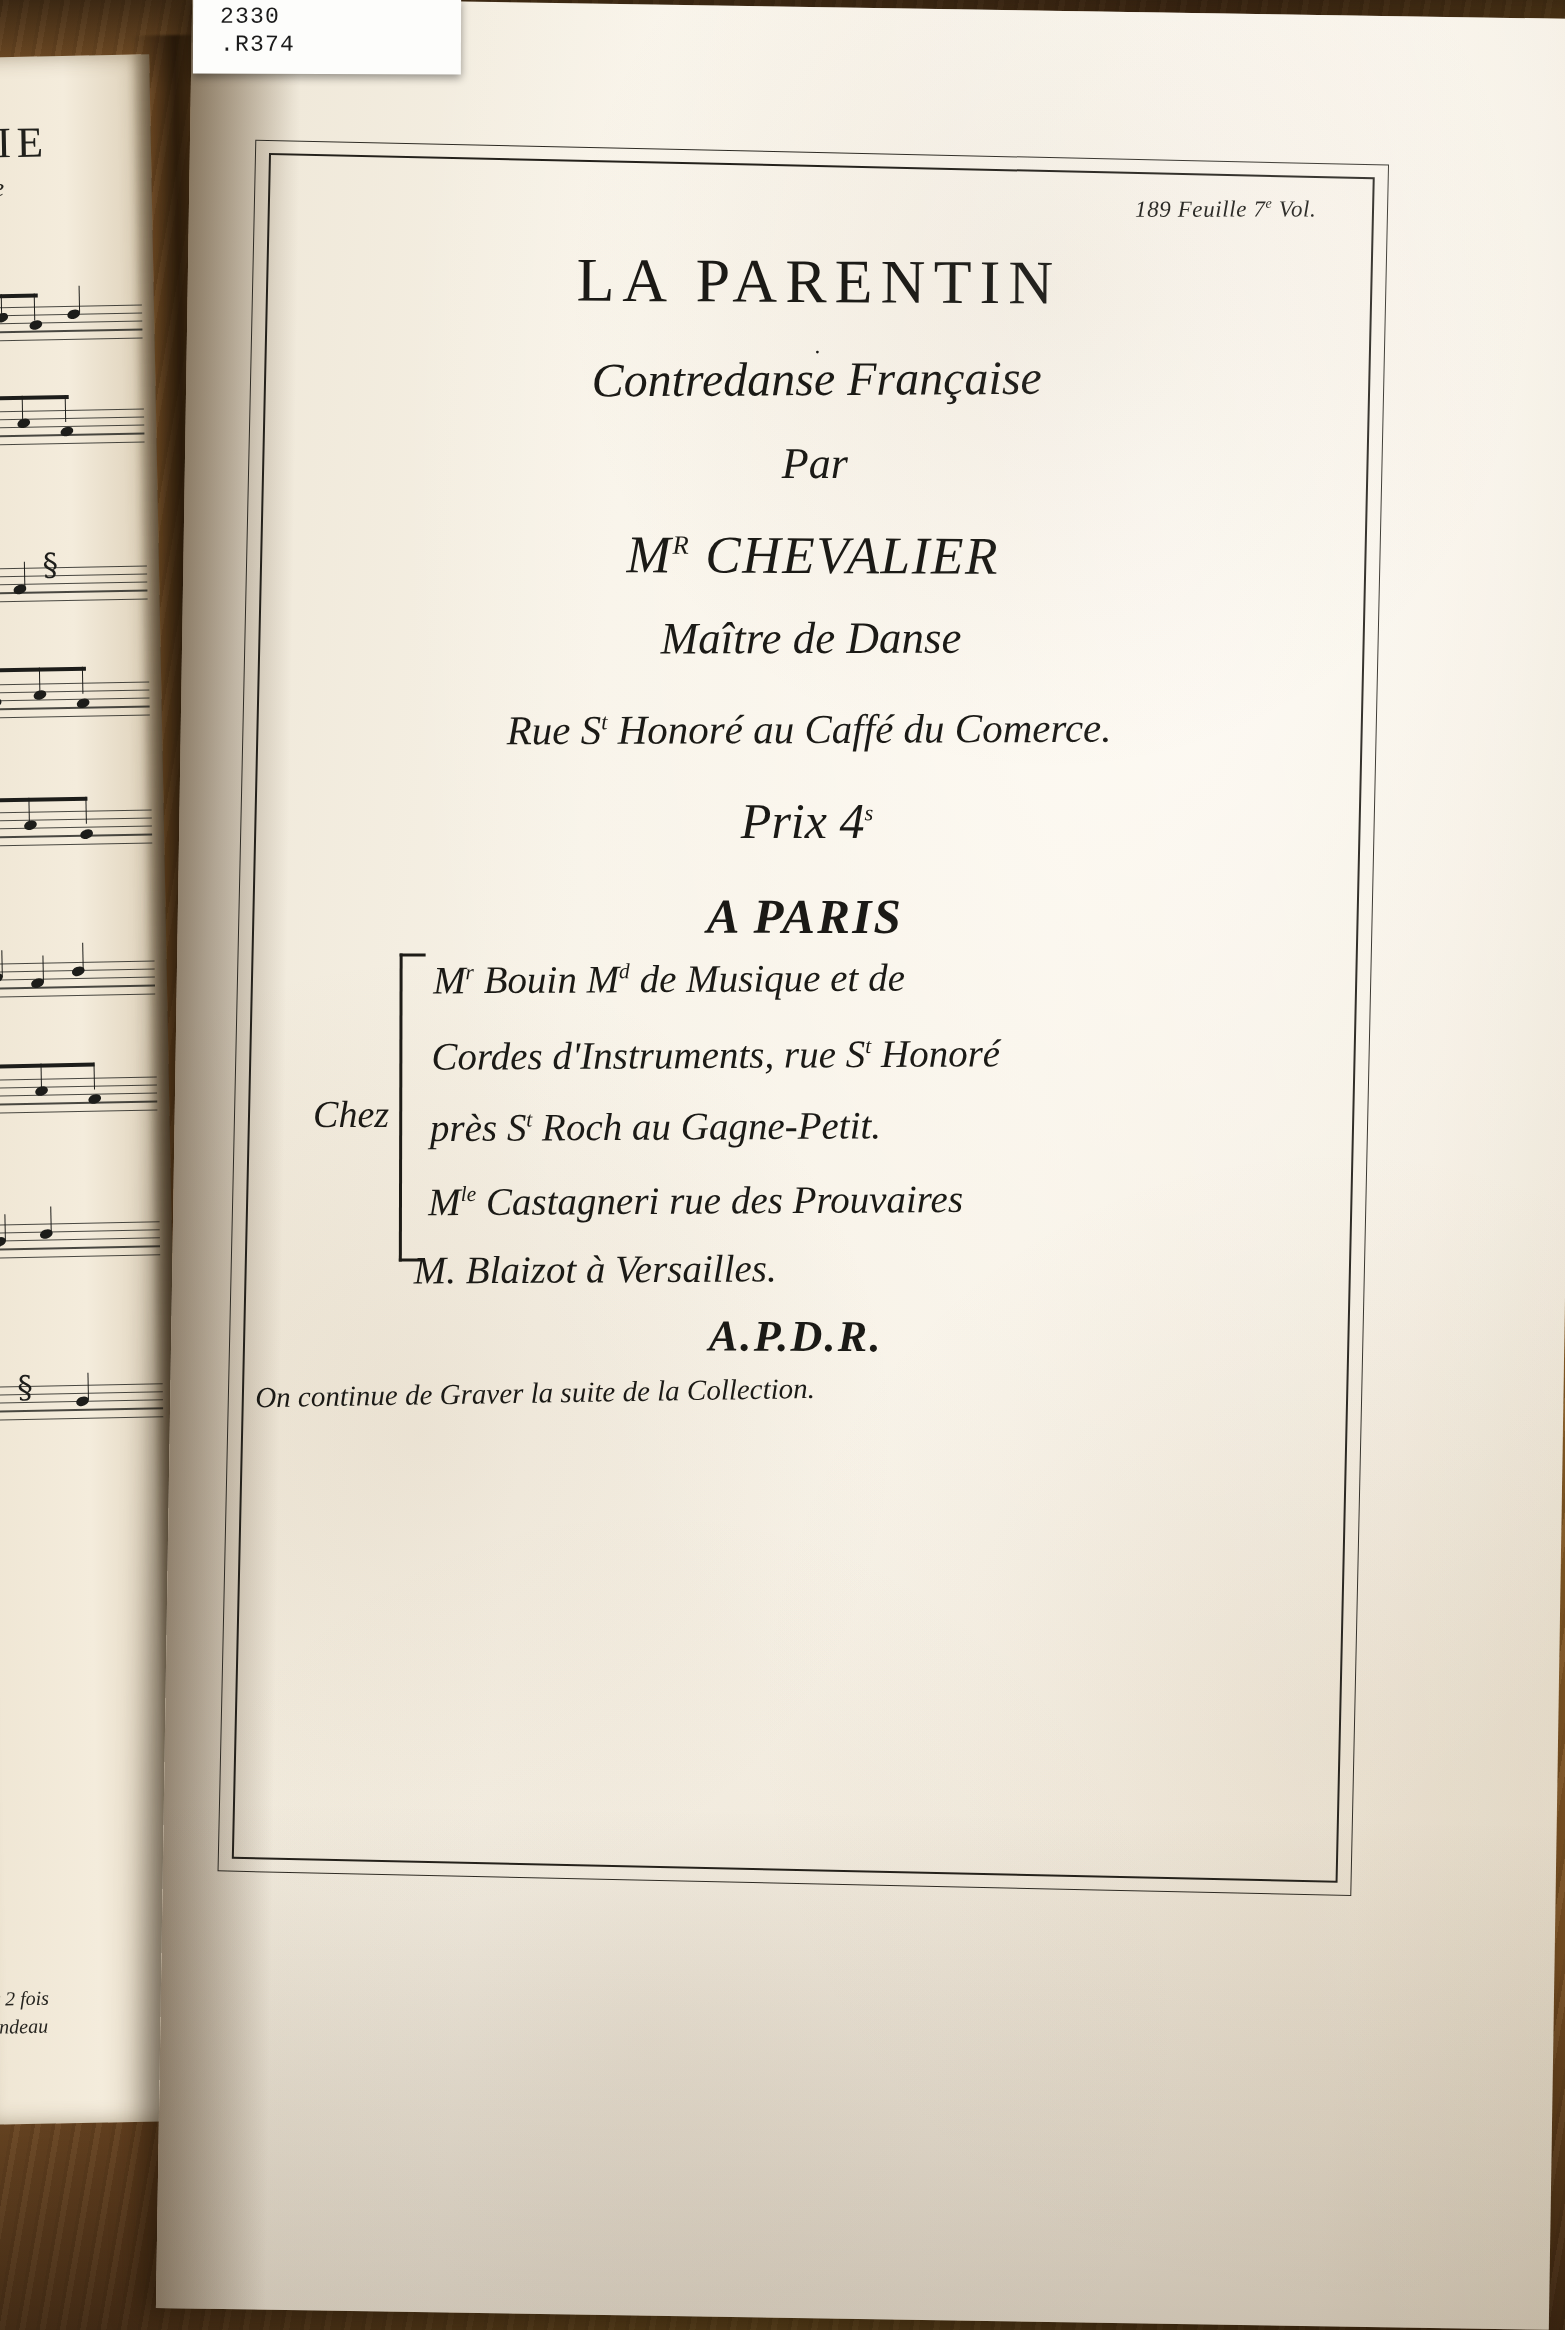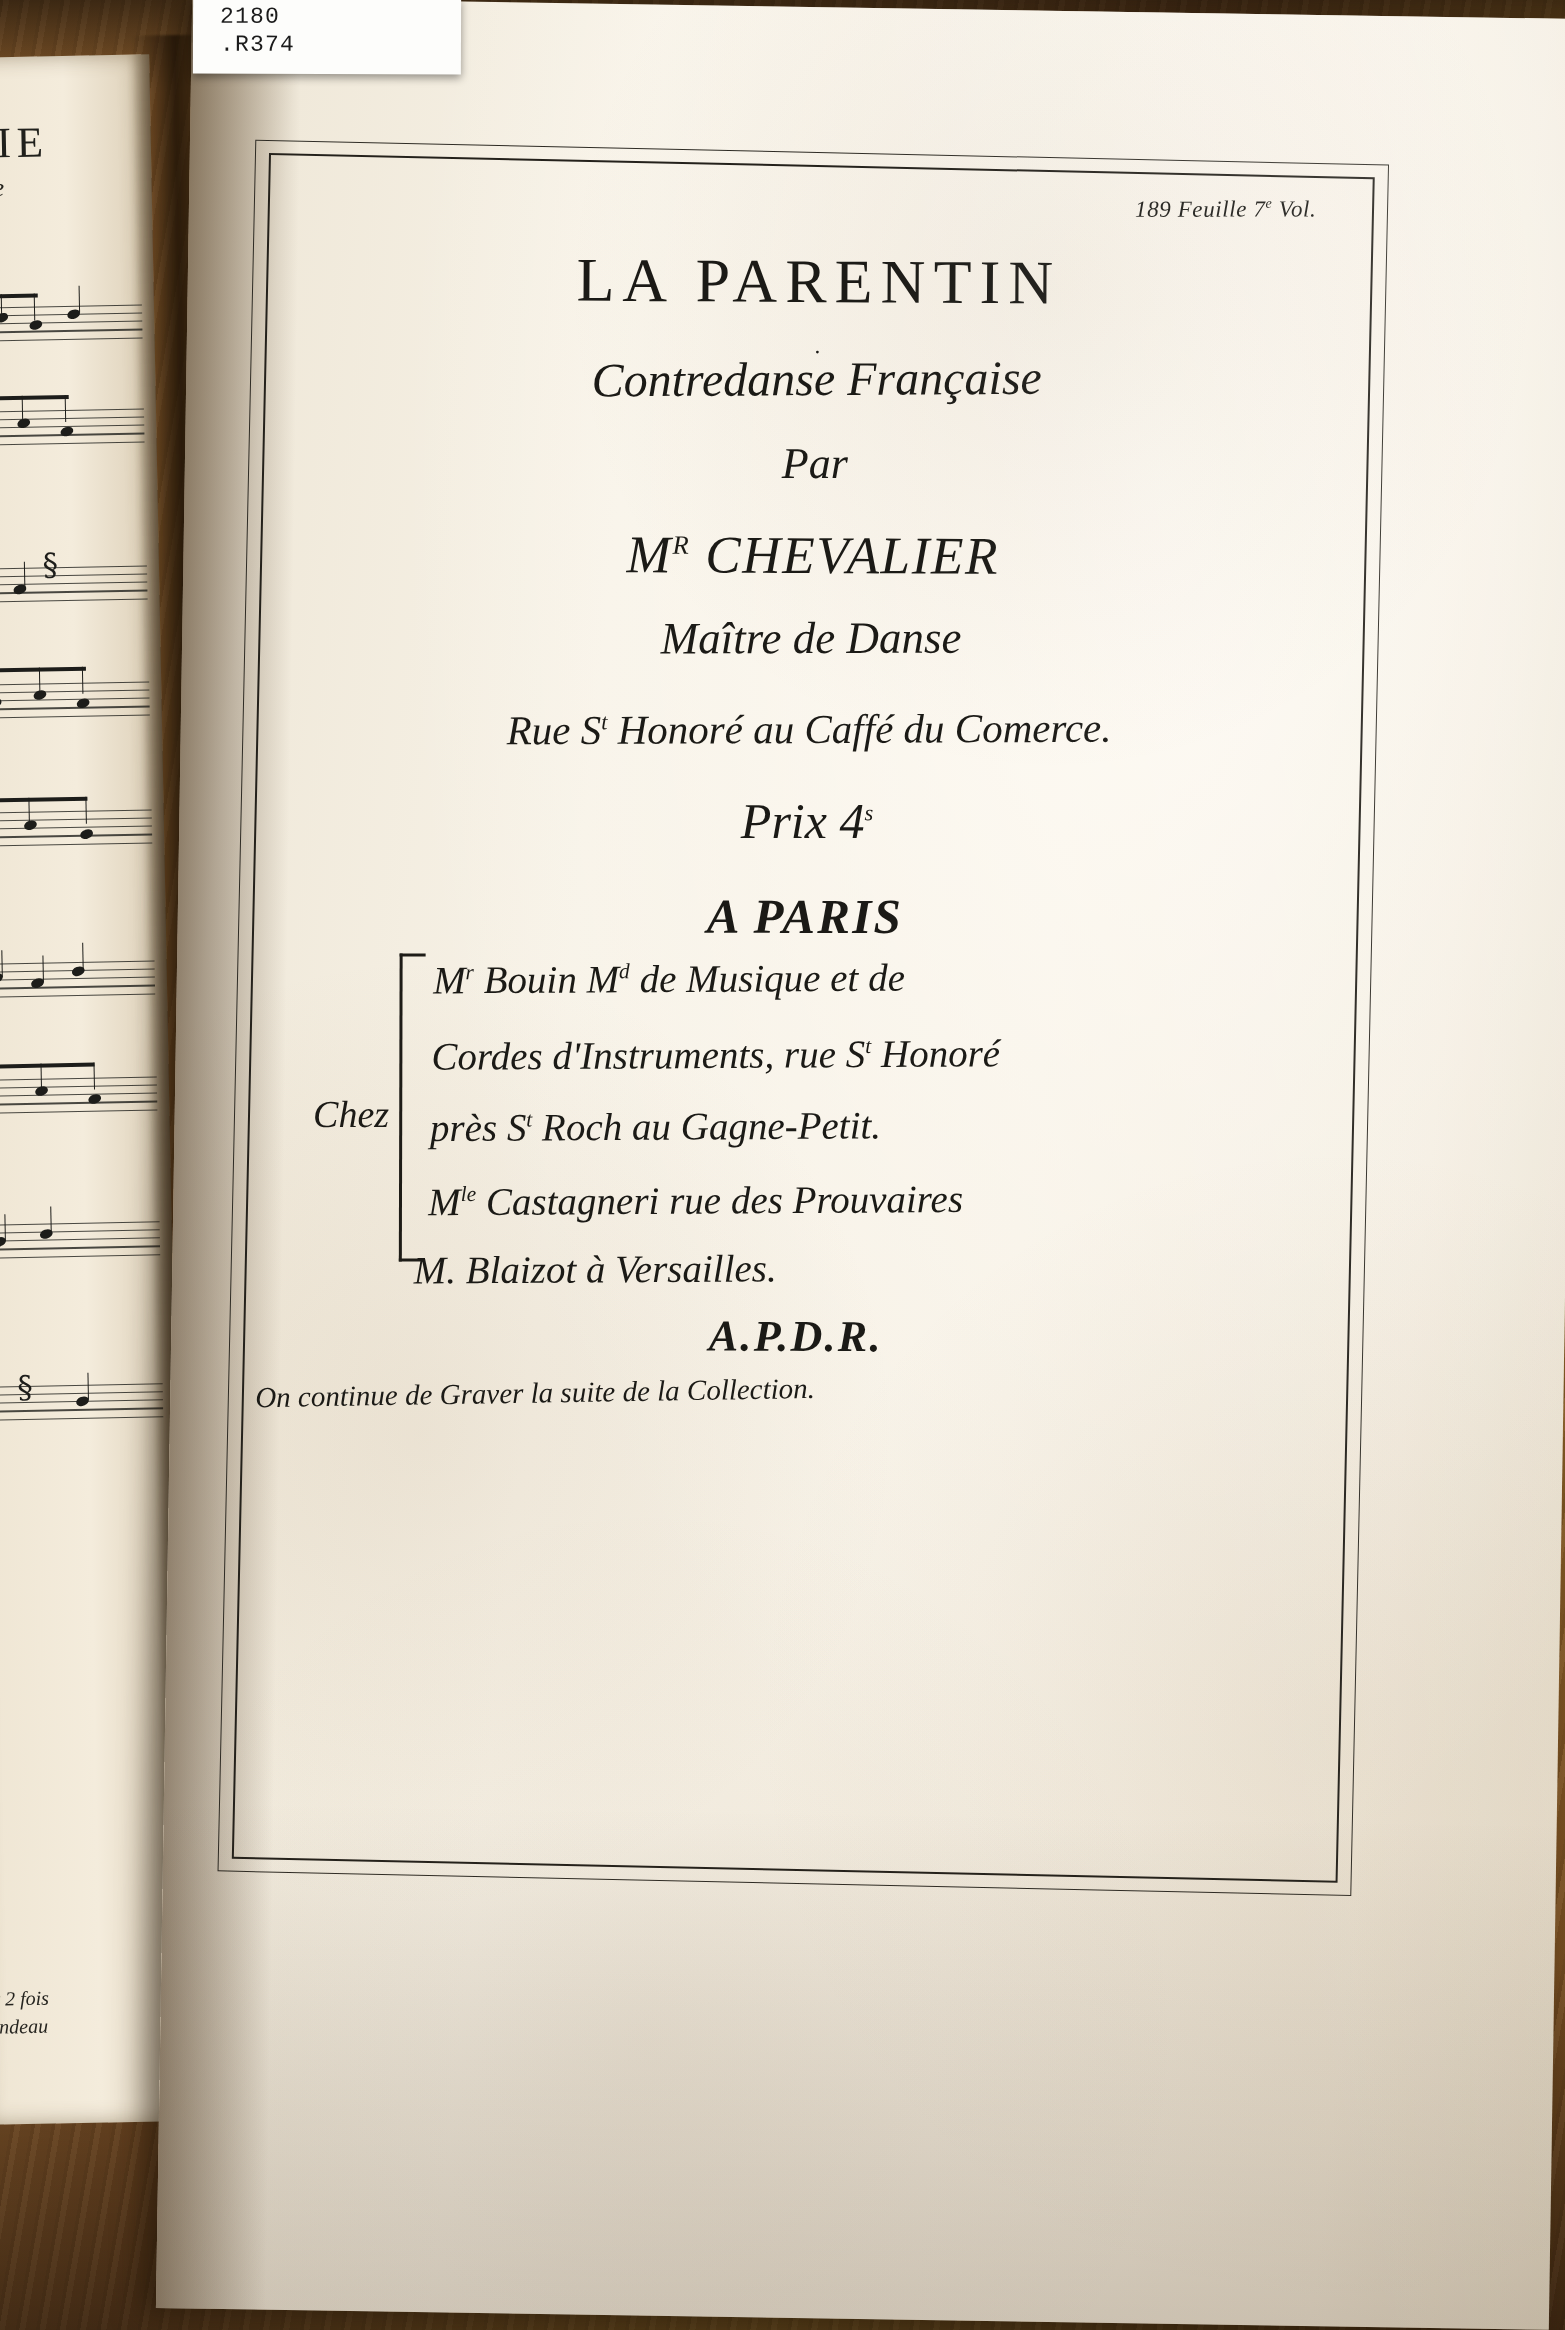--- a/index.html
+++ b/index.html
@@ -557,18 +557,18 @@
       </div>
 
       <div class="line-center t-apdr">A.P.D.R.</div>
       <div class="t-note">On continue de Graver la suite de la Collection.</div>
     </div>
   </div>
 
   <div class="sheen"></div>
 
   <div class="call-label">
-    <div>2180</div>
+    <div>2330</div>
     <div>.R374</div>
   </div>
 
 </div>
 
 
 </body></html>

